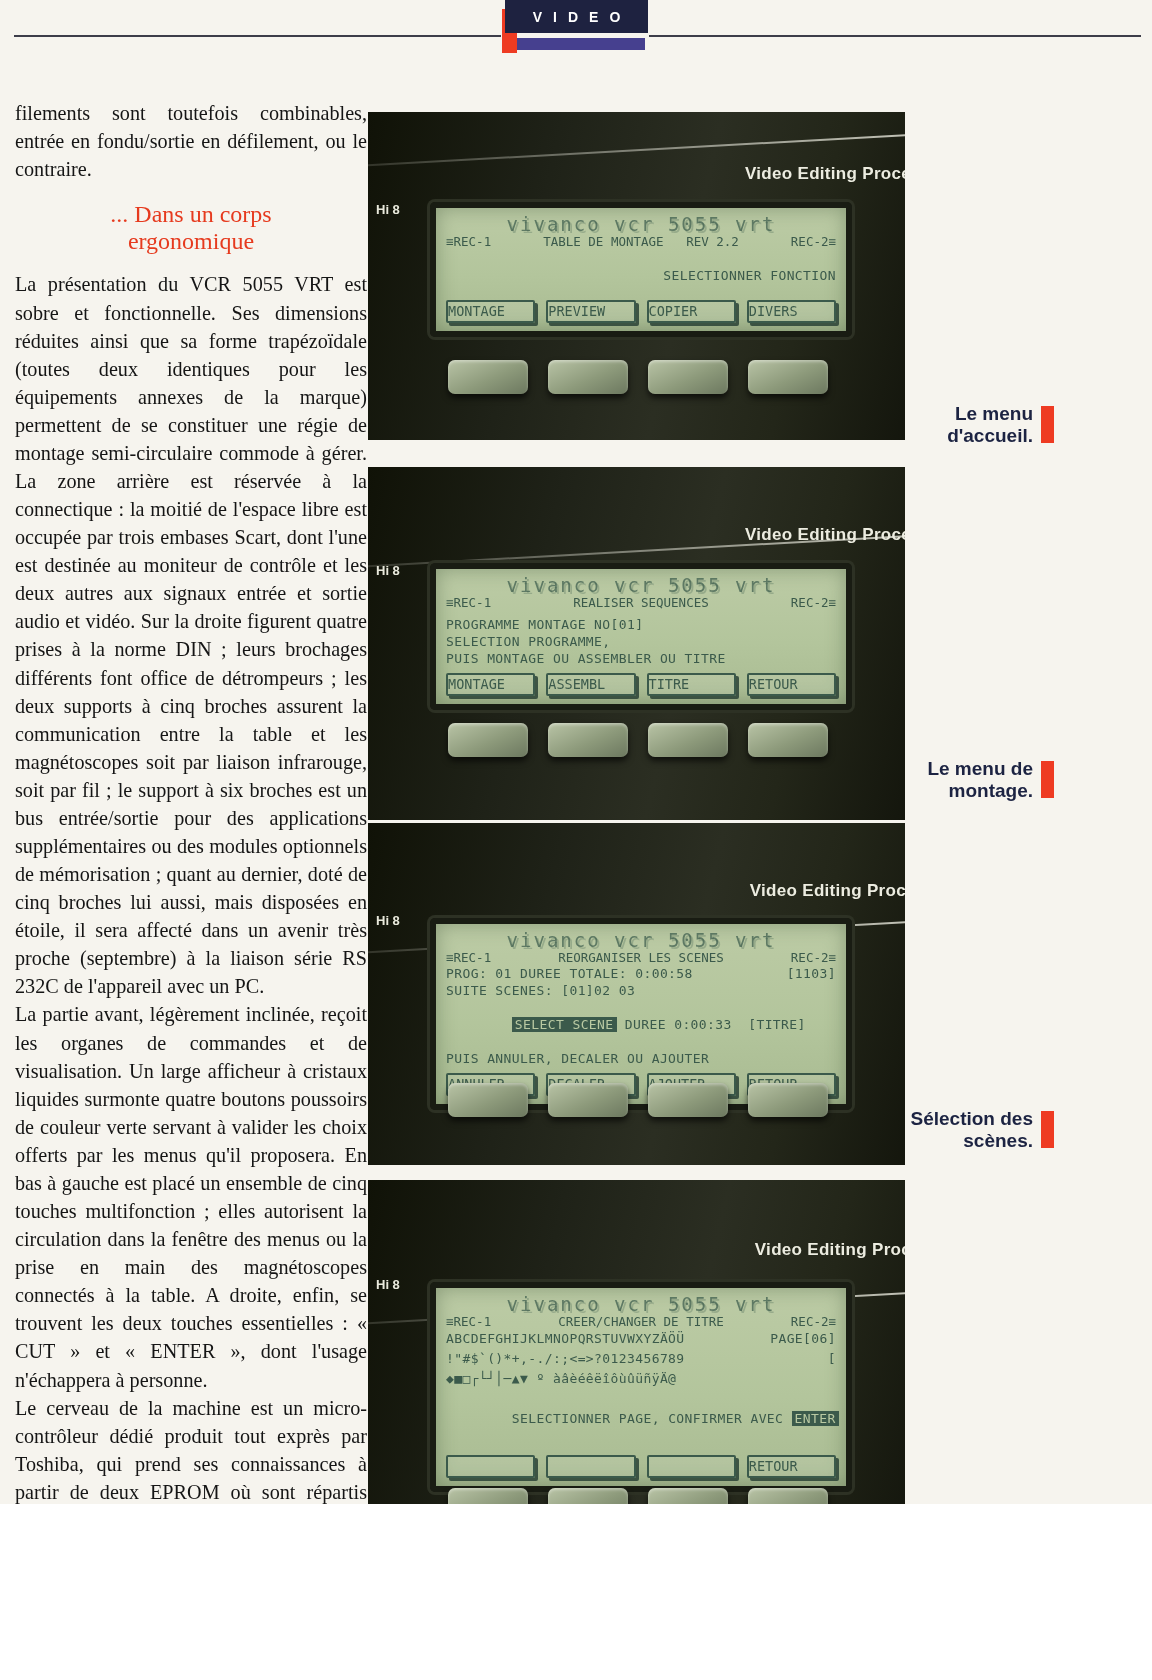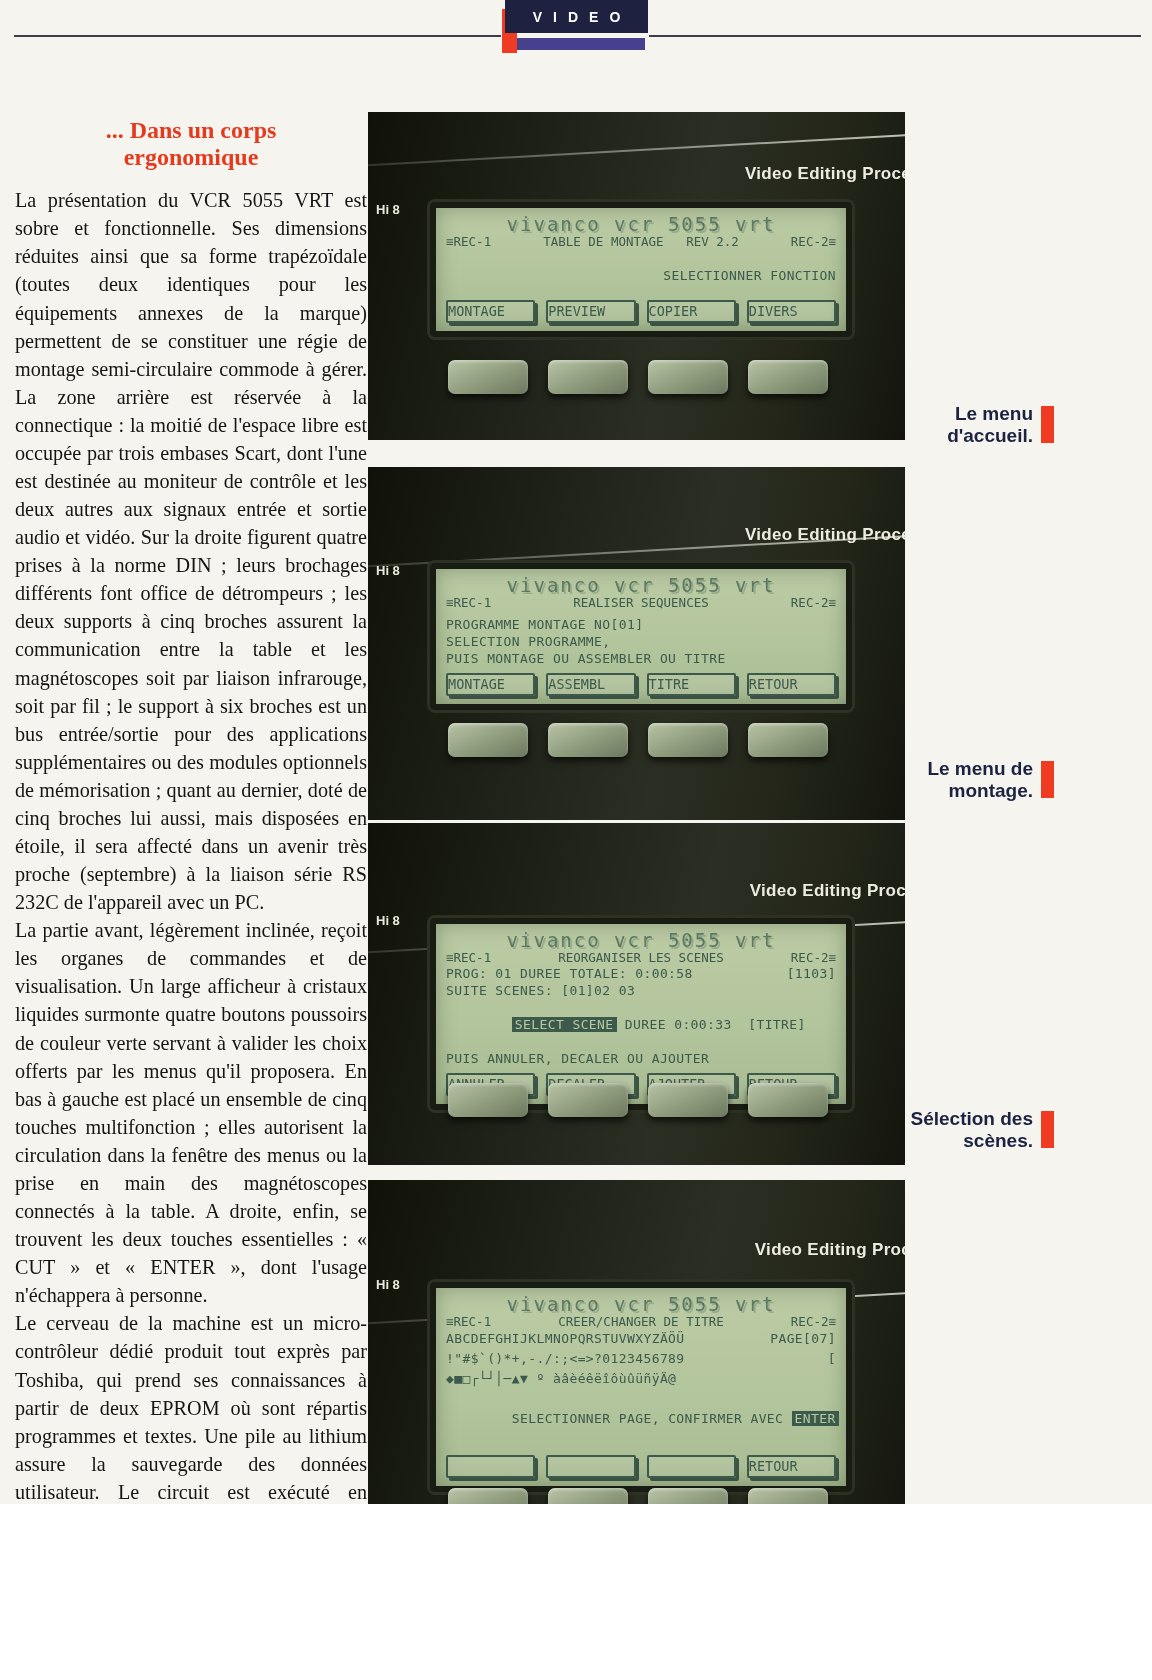--- a/index.html
+++ b/index.html
@@ -22,21 +22,21 @@
   .badge-purple { position:absolute; left:517px; top:38px; width:128px; height:12px; background:#46408f; }
 
   
   .article {
     position:absolute; left:15px; top:99px; width:352px;
     font-family:"Liberation Serif", serif; font-size:20.2px; line-height:1.39;
     color:#151515; text-align:justify;
   }
   .article p { margin:0; }
   .heading {
-    color:#e63a1e; font-weight:bold; font-size:24px; line-height:1.13;
+    color:#e63a1e; font-weight:normal; font-size:24px; line-height:1.13;
     text-align:center; margin:18px 0 15px;
   }
   .heading span { display:block; }
 
   
   .photo {
     position:absolute; left:368px; width:537px; overflow:hidden;
     background:linear-gradient(103deg,#101207 0%,#1f2218 32%,#2b2e22 58%,#232619 78%,#14160d 100%);
   }
   .p1 { top:112px;  height:328px; }
@@ -117,20 +117,21 @@
 
   <div class="rule left"></div>
   <div class="rule right"></div>
   <div class="badge-red"></div>
   <div class="badge-navy">
       <span>VIDEO</span>
     </div>
   <div class="badge-purple"></div>
 
   <div class="article">
+    <p>filements sont toutefois combinables, entrée en fondu/sortie en défilement, ou le contraire.</p>
     <div class="heading">
       <span>... Dans un corps</span>
       <span>ergonomique</span>
     </div>
     <p>La présentation du VCR 5055 VRT est sobre et fonctionnelle. Ses dimensions réduites ainsi que sa forme trapézoïdale (toutes deux identiques pour les équipements annexes de la marque) permettent de se constituer une régie de montage semi-circulaire commode à gérer. La zone arrière est réservée à la connectique : la moitié de l'espace libre est occupée par trois embases Scart, dont l'une est destinée au moniteur de contrôle et les deux autres aux signaux entrée et sortie audio et vidéo. Sur la droite figurent quatre prises à la norme DIN ; leurs brochages différents font office de détrompeurs ; les deux supports à cinq broches assurent la communication entre la table et les magnétoscopes soit par liaison infrarouge, soit par fil ; le support à six broches est un bus entrée/sortie pour des applications supplémentaires ou des modules optionnels de mémorisation ; quant au dernier, doté de cinq broches lui aussi, mais disposées en étoile, il sera affecté dans un avenir très proche (septembre) à la liaison série RS 232C de l'appareil avec  un PC.</p>
     <p>La partie avant, légèrement inclinée, reçoit les organes de commandes et de visualisation. Un large afficheur à cristaux liquides surmonte quatre boutons poussoirs de couleur verte servant à valider les choix offerts par les menus qu'il proposera. En bas à gauche est placé un ensemble de cinq touches multifonction ; elles autorisent la circulation dans la fenêtre des menus ou la prise en main des magnétoscopes connectés à la table. A droite, enfin, se trouvent les deux touches essentielles : « CUT » et « ENTER », dont l'usage n'échappera à personne.</p>
     <p>Le cerveau de la machine est un micro-contrôleur dédié produit tout exprès par Toshiba, qui prend ses connaissances à partir de deux EPROM où sont répartis programmes et textes. Une pile au lithium assure la sauvegarde des données utilisateur. Le circuit est exécuté en technologie CMS ; il tient, alimentation comprise, sur une seule carte en verre époxy dont la réalisation est soignée.</p>
     <p>Le Vivanco VCR 5055 VRT est accompagné, comme il se doit, d'une notice en</p>
   </div>
 
@@ -234,21 +235,21 @@
     <div class="hi8">Hi 8</div>
     <div class="lcd">
       <div class="lcd-logo">vivanco vcr 5055 vrt</div>
       <div class="lcd-titlerow">
         <span>≡REC-1</span>
         <span>CREER/CHANGER DE TITRE</span>
         <span>REC-2≡</span>
       </div>
       <div class="lcd-line split">
         <span>ABCDEFGHIJKLMNOPQRSTUVWXYZÄÖÜ</span>
-        <span>PAGE[07]</span>
+        <span>PAGE[06]</span>
       </div>
       <div class="lcd-line split">
         <span>!"#$`()*+,-./:;&lt;=&gt;?0123456789</span>
         <span>[</span>
       </div>
       <div class="lcd-line">◆■□┌└┘│─▲▼ º àâèéêëîôùûüñÿÄ@</div>
       <div class="lcd-line">
         <span>SELECTIONNER PAGE, CONFIRMER AVEC </span><span class="inv">ENTER</span>
       </div>
       <div class="lcd-tabs">

